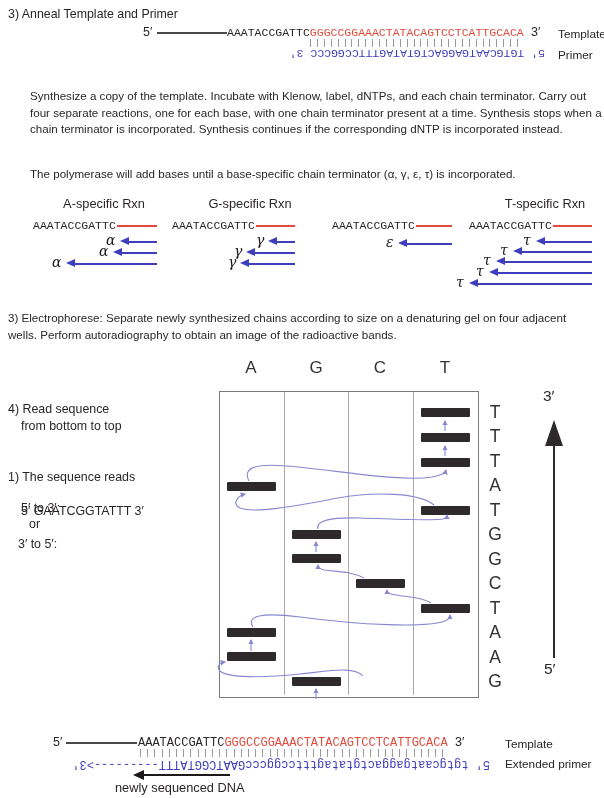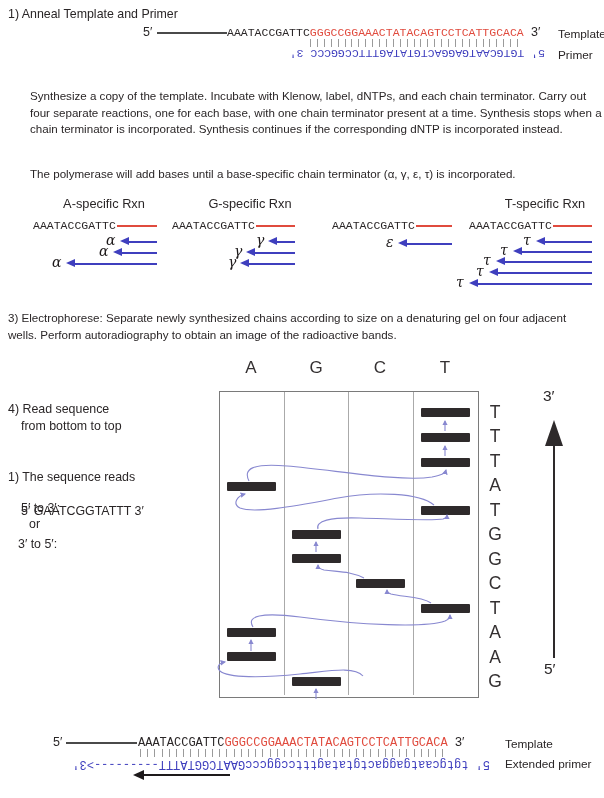--- a/index.html
+++ b/index.html
@@ -43,21 +43,21 @@
         border-top:5.5px solid transparent;border-bottom:5.5px solid transparent;border-right:11px solid #1e1a1b;}
   svg.curves{position:absolute;left:0;top:0;pointer-events:none;}
   svg.curves path{fill:none;stroke:var(--curve);stroke-width:1.1;}
   svg.curves .ahead{fill:var(--curve);stroke:none;}
 </style>
 </head>
 <body>
 
 <div class="page">
 
-  <div class="abs sans head" style="left:8px;top:6px;">1) Anneal Template and Primer</div>
+  <div class="abs sans head" style="left:8px;top:6px;">3) Anneal Template and Primer</div>
 
   <span class="abs sans prime" style="left:143px;top:24px;">5′</span>
   <div class="rule" style="left:157px;top:32px;width:70px;"></div>
   <span class="abs mono" style="left:227px;top:26px;"><span>AAATACCGATTC</span><span class="redseq">GGGCCGGAAACTATACAGTCCTCATTGCACA</span></span>
   <span class="abs sans prime" style="left:531px;top:24px;">3′</span>
   <span class="abs sans lbl" style="left:558px;top:26px;">Template</span>
 
   <div class="pairs" style="left:310px;top:39px;width:214px;"></div>
 
   <div class="abs mono blueseq flip" style="left:289px;top:47px;width:256px;">5′ TGTGCAATGAGGACTGTATAGTTTCCGGCCC 3′</div>
@@ -185,14 +185,15 @@
   <span class="abs mono12" style="left:138px;top:736px;"><span>AAATACCGATTC</span><span class="redseq">GGGCCGGAAACTATACAGTCCTCATTGCACA</span></span>
   <span class="abs sans prime" style="left:455px;top:734px;">3′</span>
   <span class="abs sans lbl" style="left:505px;top:736px;">Template</span>
 
   <div class="pairs2" style="left:140px;top:749px;width:308px;"></div>
 
   <div class="abs mono12 blueseq flip" style="left:72px;top:757px;width:418px;">5′ tgtgcaatgaggactgtatagtttccggcccGAATCGGTATTT---------&gt;3′</div>
   <span class="abs sans lbl" style="left:505px;top:756px;">Extended primer</span>
 
   <div class="blkarrow" style="left:143px;top:774px;width:87px;"></div>
+  <div class="abs sans" style="left:115px;top:780px;font-size:12.8px;">newly sequenced DNA</div>
 
 </div>
 
 </body></html>

